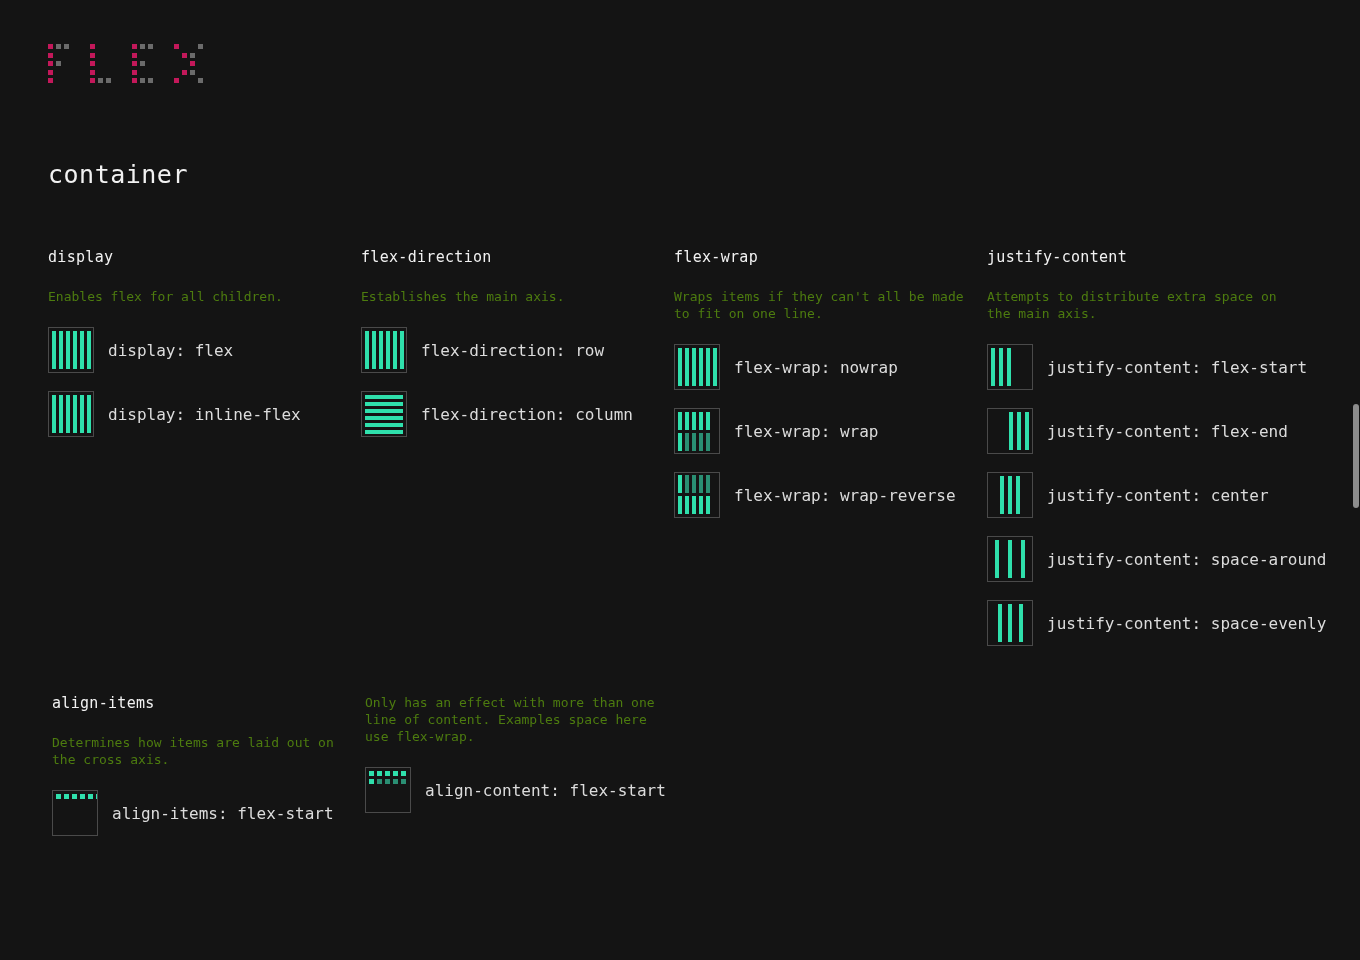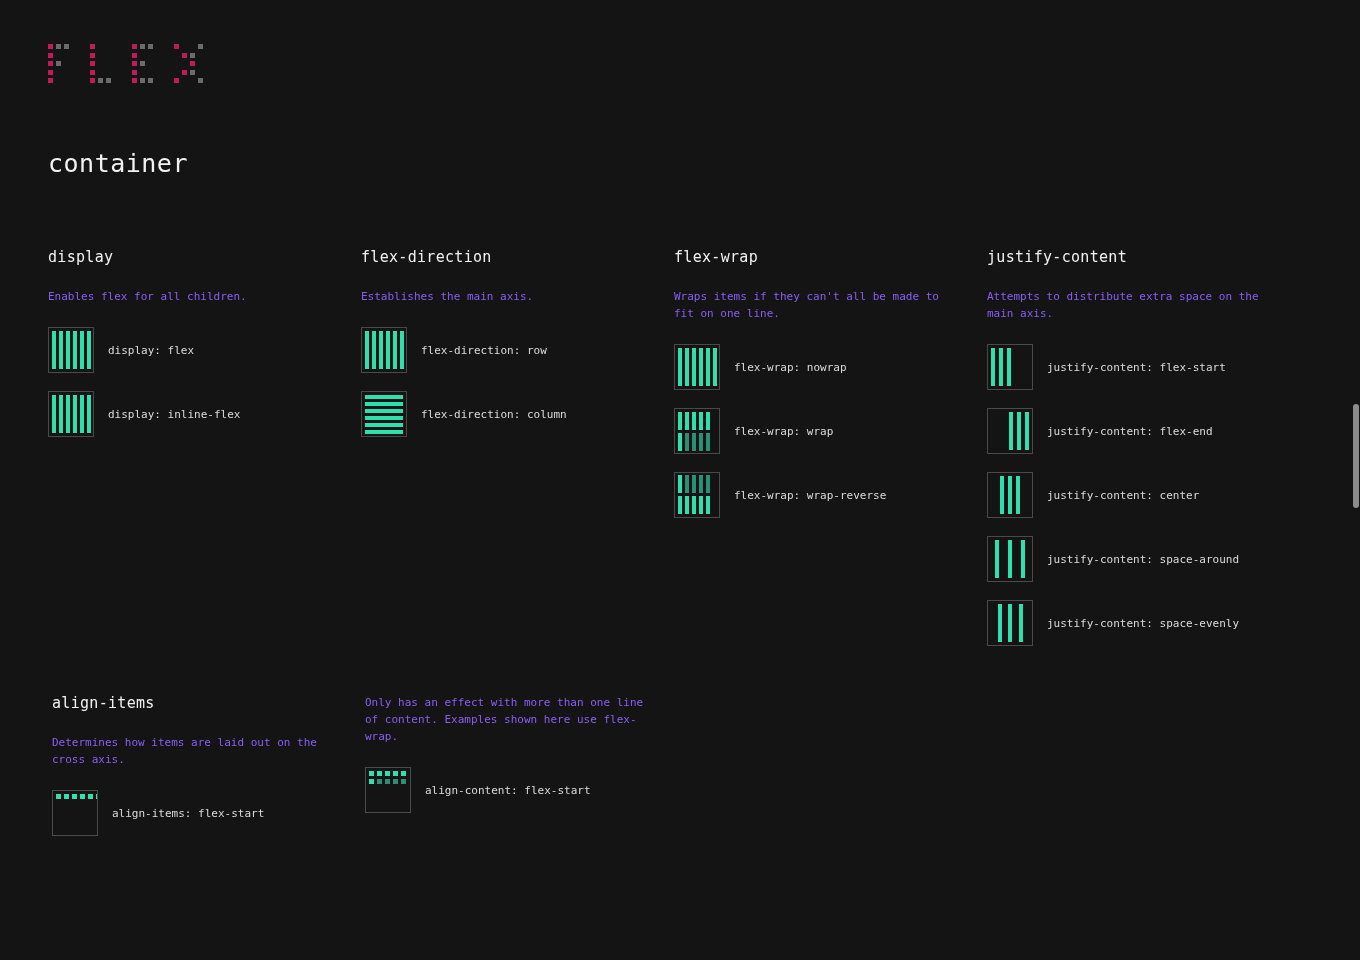--- a/index.html
+++ b/index.html
@@ -24,21 +24,21 @@
     width: 220px; height: 44px;
   }
   .logo-dot {
     position: absolute;
     width: 5px; height: 5px;
   }
 
   
   .page-title {
     position: absolute;
-    left: 48px; top: 149px;
+    left: 48px; top: 160px;
     font-size: 25px;
     letter-spacing: 0.5px;
     color: #f2f2f2;
     font-weight: normal;
     margin: 0;
   }
 
   
   .sections {
     position: absolute;
@@ -55,23 +55,23 @@
   .section:nth-child(1) { margin-left: 48px; }
   .section:nth-child(5) { margin-left: 52px; }
   .section-title {
     font-size: 15px;
     color: #f2f2f2;
     margin: 0 0 22px 0;
     font-weight: normal;
     letter-spacing: 0.3px;
   }
   .section-desc {
-    font-size: 11px;
+    font-size: 13px;
     line-height: 17px;
-    color: #8b5cf6;
+    color: #4d7c0f;
     margin: 0 0 22px 0;
     max-width: 290px;
   }
 
   
   .demo-row {
     display: flex;
     align-items: center;
     margin-bottom: 18px;
   }
@@ -79,21 +79,21 @@
     width: 46px;
     height: 46px;
     border: 1px solid #4a4a4a;
     background: #141414;
     flex: none;
     display: flex;
     padding: 3px;
     overflow: hidden;
   }
   .demo-label {
-    font-size: 11px;
+    font-size: 16px;
     color: #dcdcdc;
     margin-left: 14px;
     white-space: nowrap;
   }
 
   
   .bar-v {
     width: 4px;
     height: 100%;
     background: #2fe0ac;
@@ -352,21 +352,21 @@
             <span class="bar-sq"></span>
             <span class="bar-sq"></span>
             <span class="bar-sq"></span>
             <span class="bar-sq"></span>
             <span class="bar-sq"></span>
           </div>
           <span class="demo-label">align-items: flex-start</span>
         </div>
       </div>
       <div class="section">
-        <p class="section-desc">Only has an effect with more than one line of content. Examples shown here use flex-wrap.</p>
+        <p class="section-desc">Only has an effect with more than one line of content. Examples space here use flex-wrap.</p>
         <div class="demo-row">
           <div class="demo-box l-ac-start">
             <span class="bar-sq"></span>
             <span class="bar-sq"></span>
             <span class="bar-sq"></span>
             <span class="bar-sq"></span>
             <span class="bar-sq"></span>
             <span class="bar-sq"></span>
             <span class="bar-sq dim"></span>
             <span class="bar-sq dim"></span>

